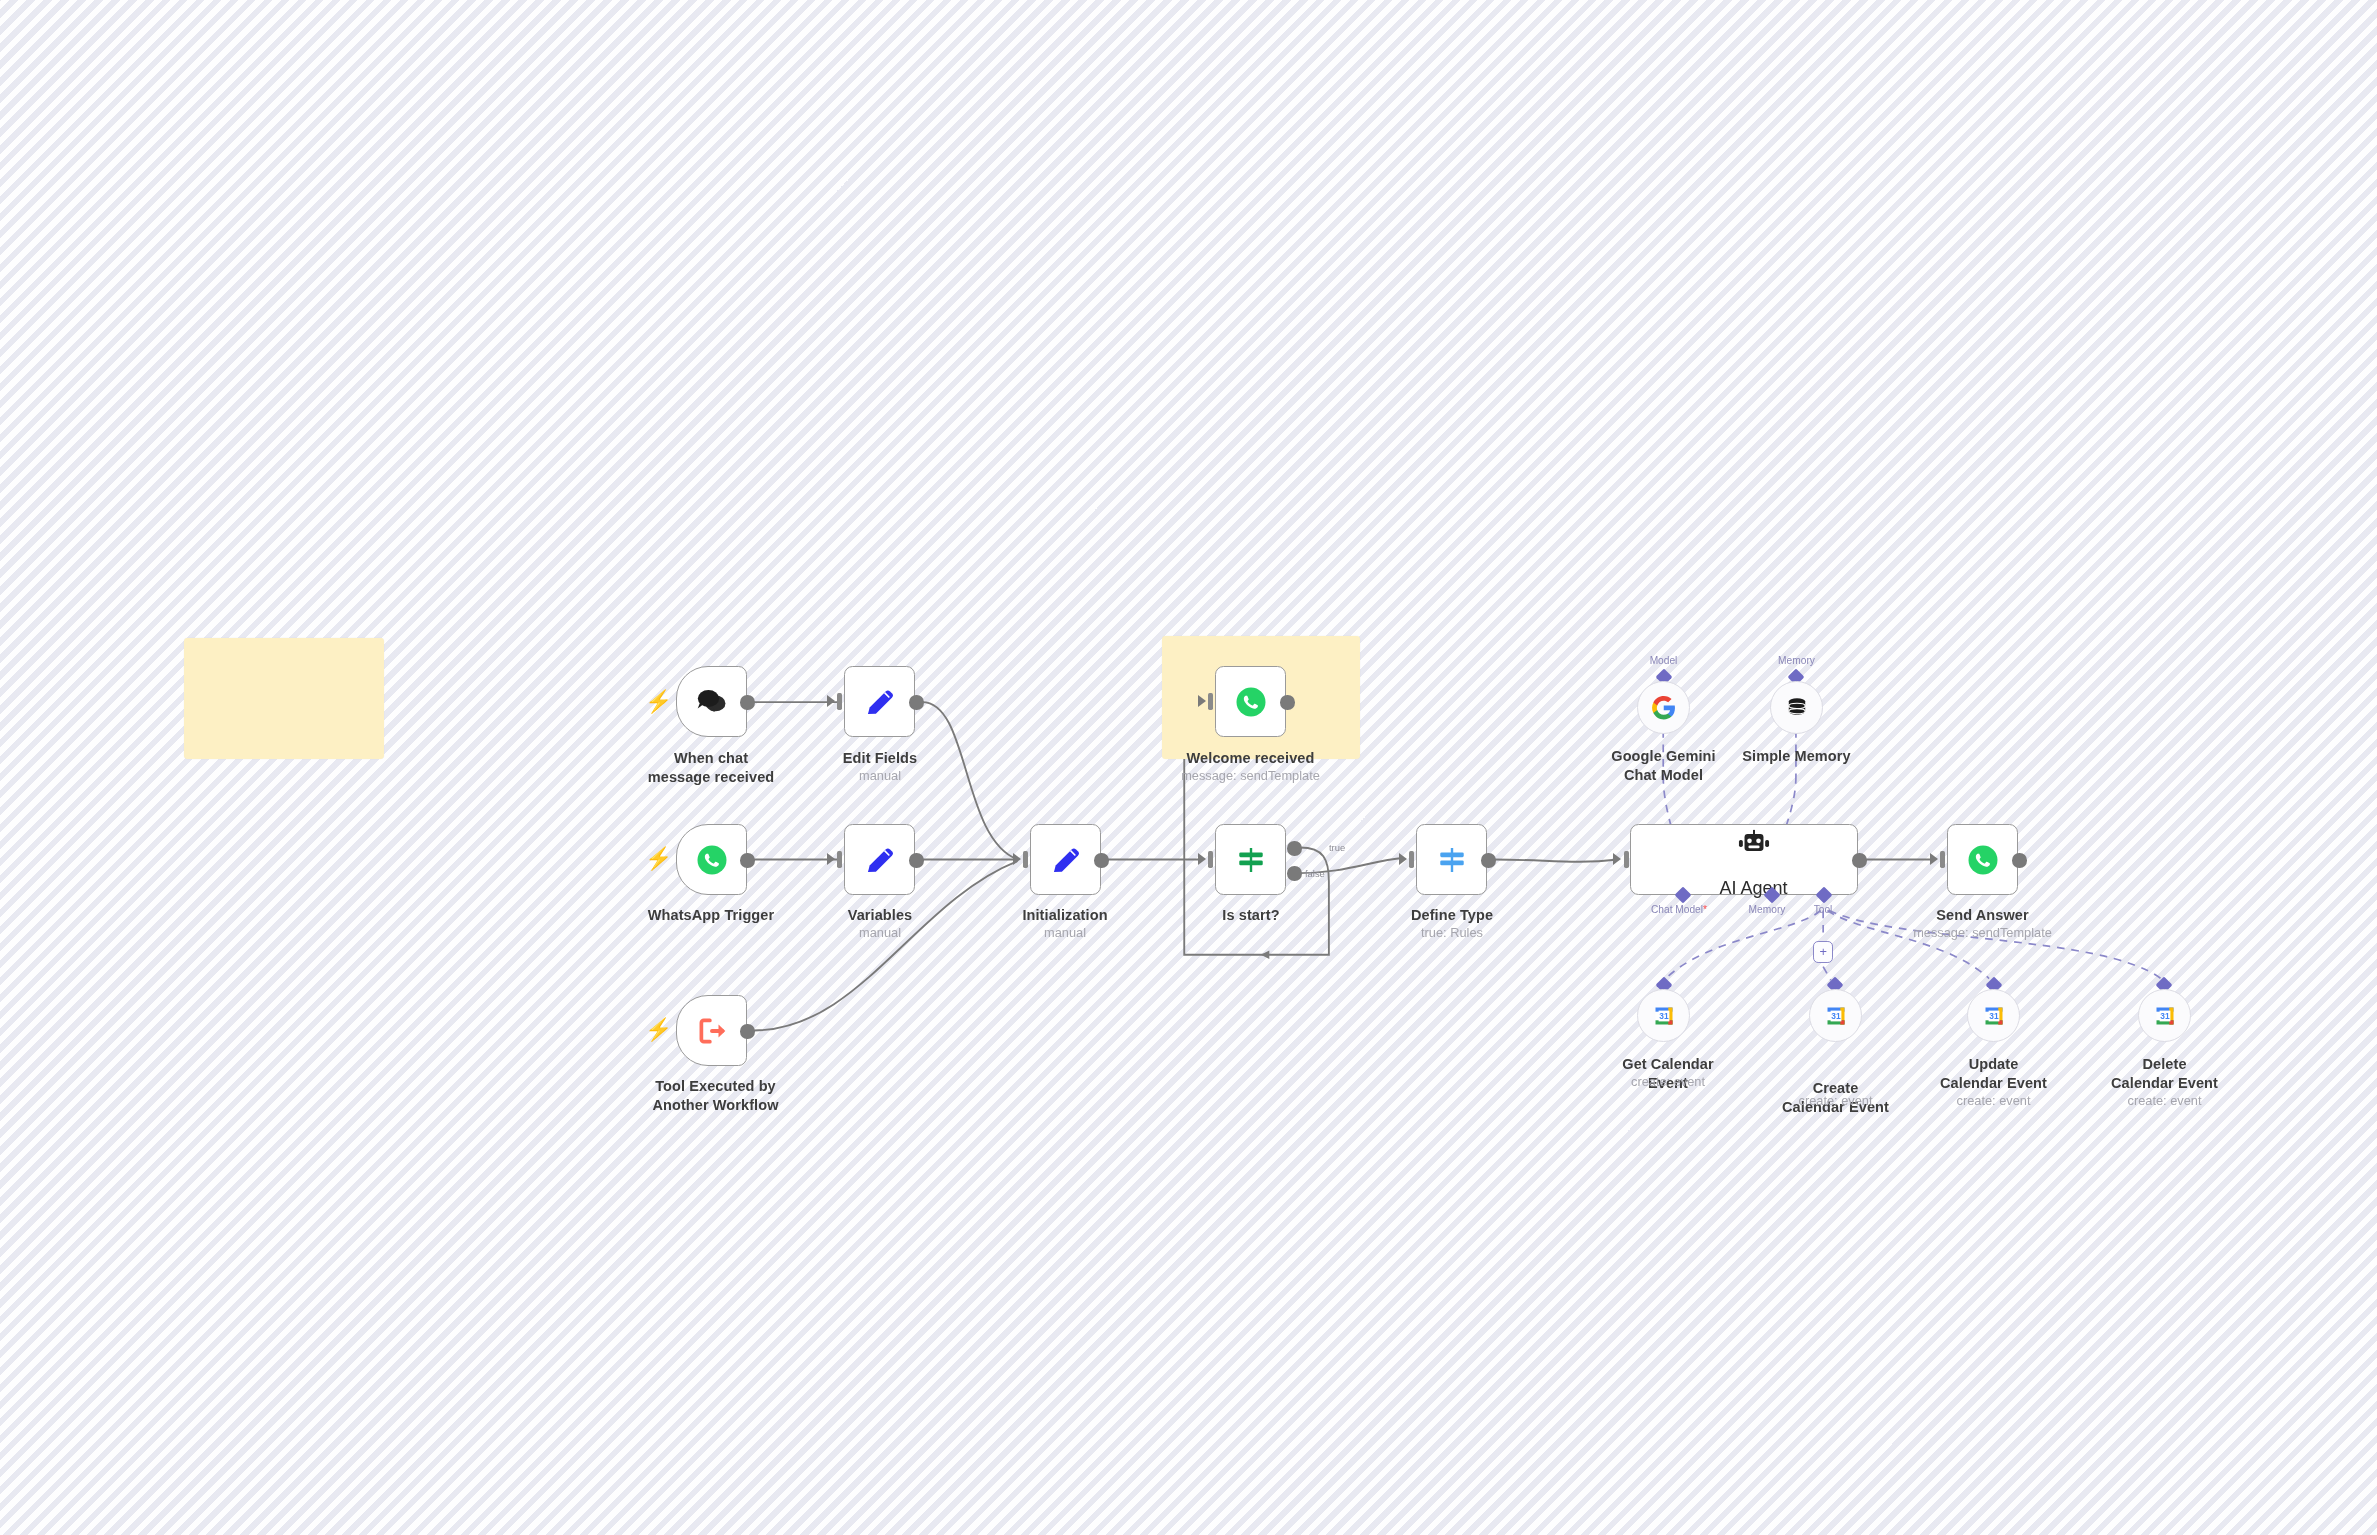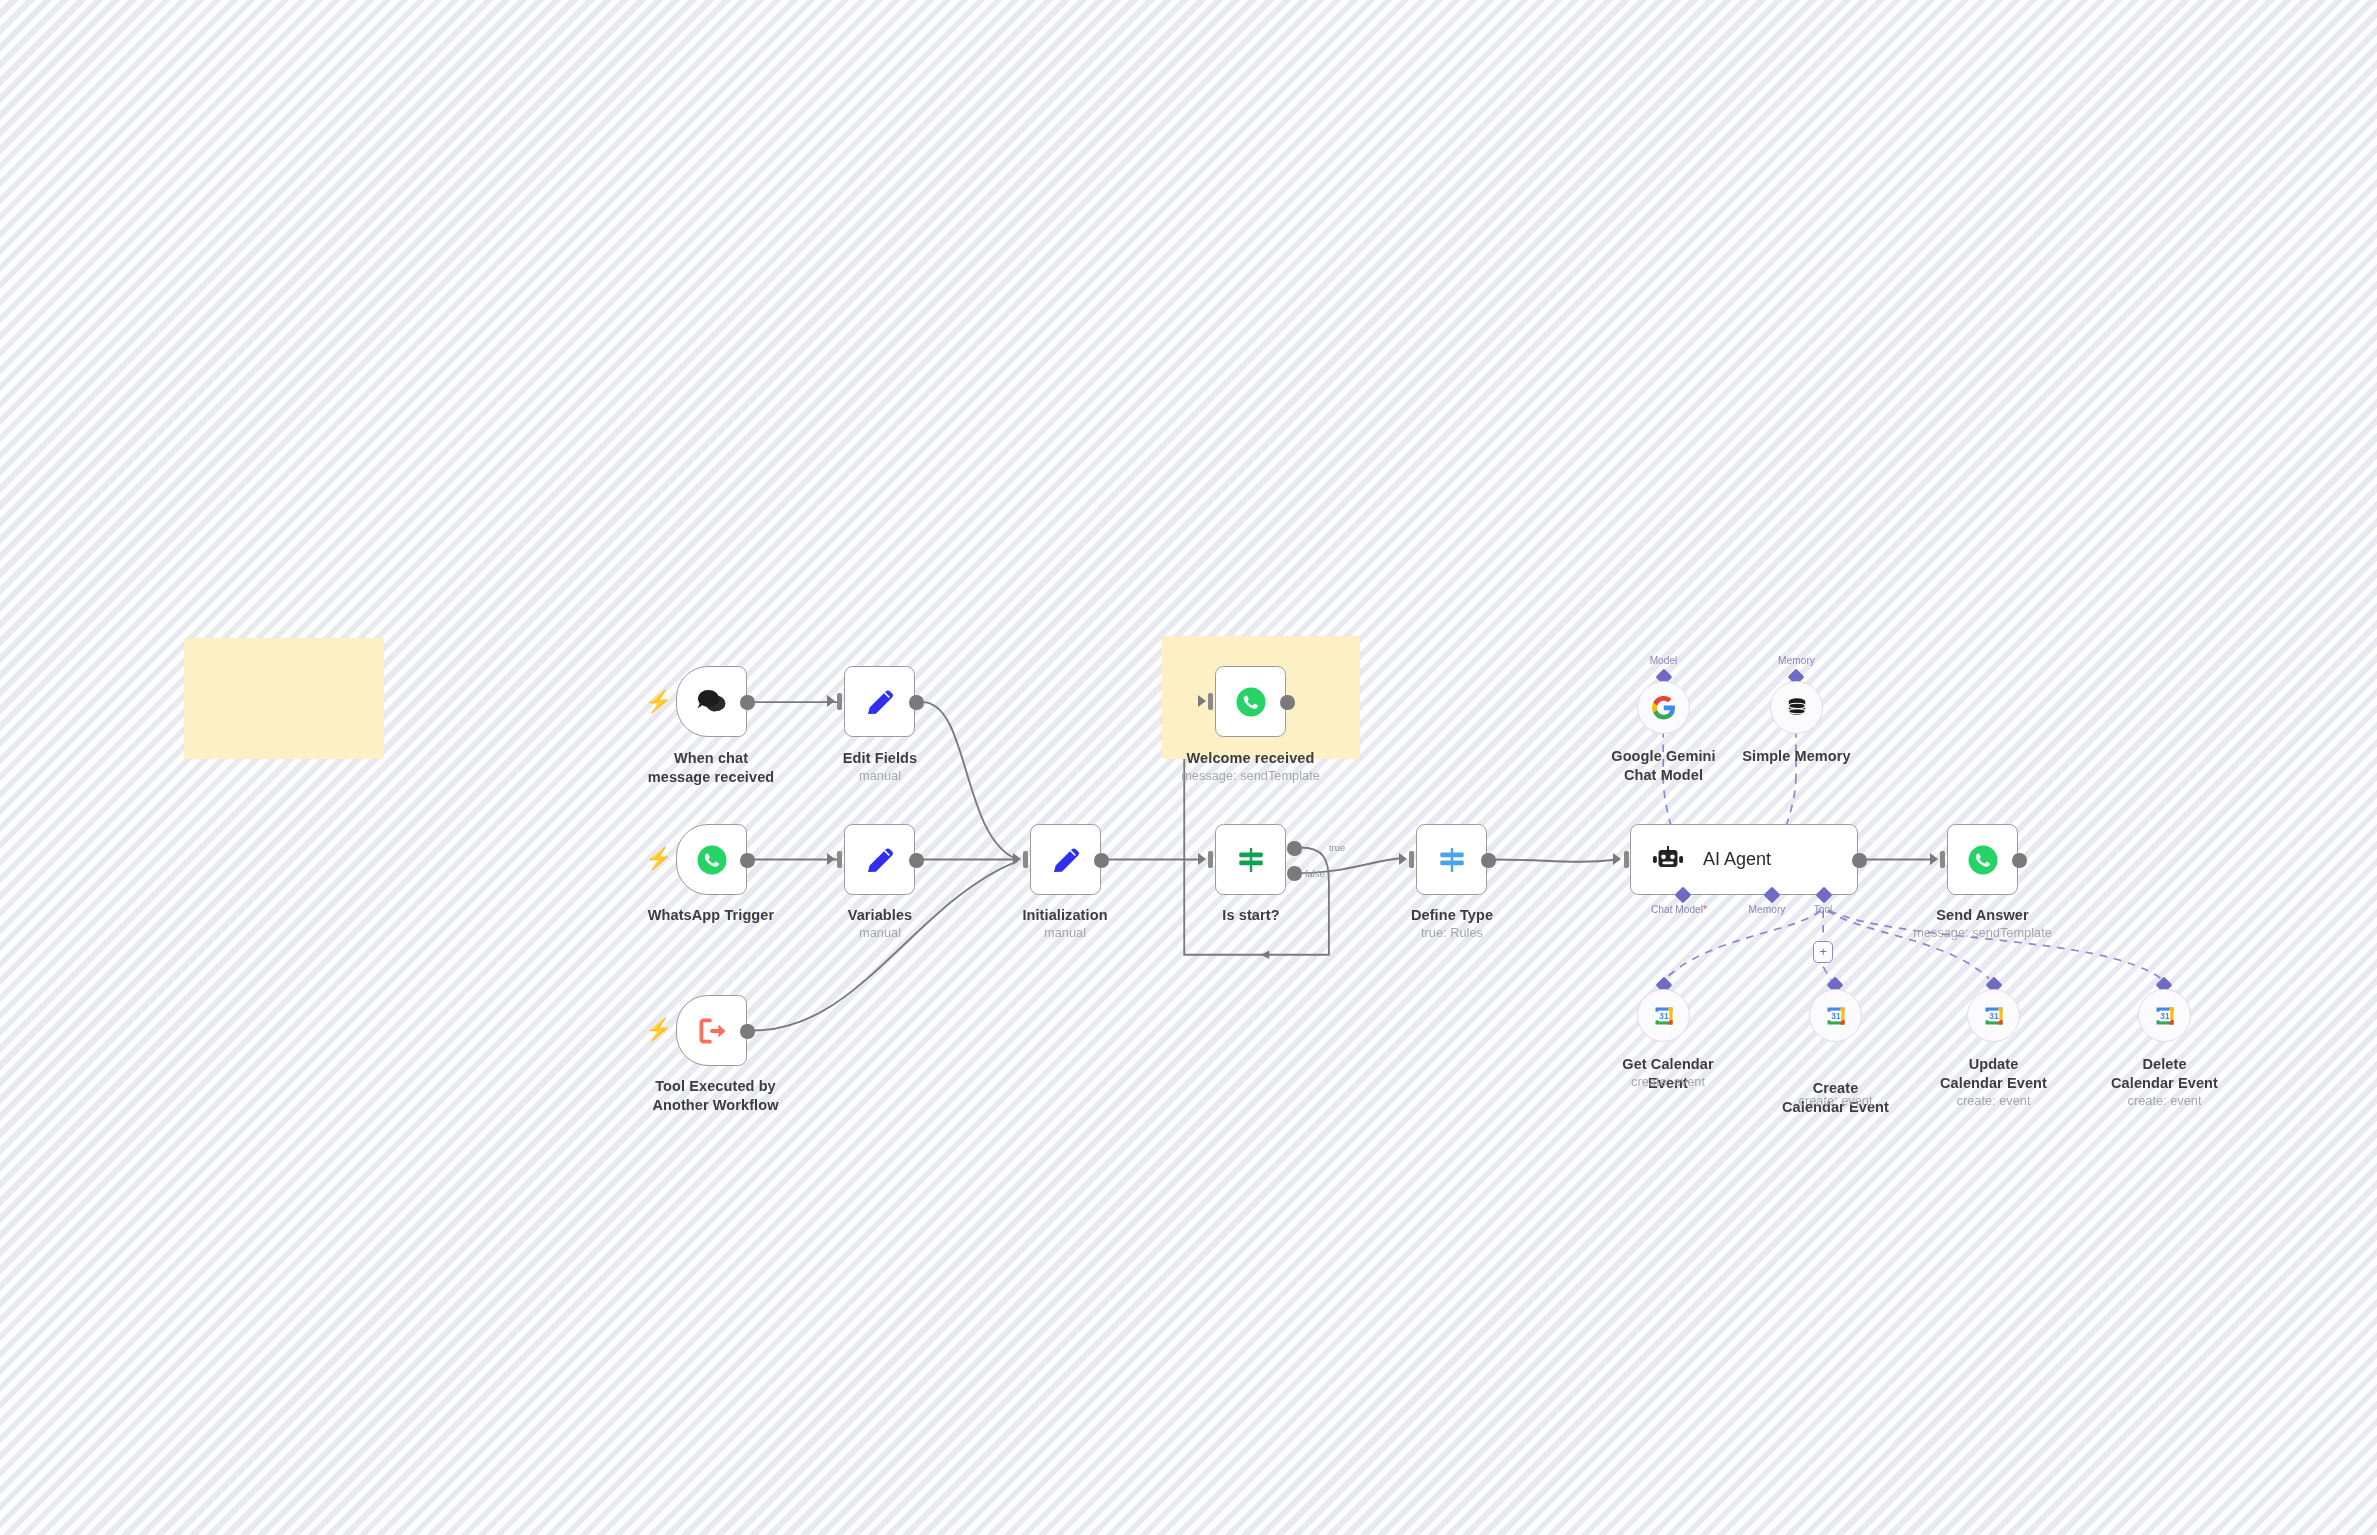--- a/index.html
+++ b/index.html
@@ -60,20 +60,21 @@
 
   .node-box.trigger {
     border-top-left-radius: 32px;
     border-bottom-left-radius: 32px;
   }
 
   .node-box.wide {
     justify-content: flex-start;
     padding-left: 19px;
     gap: 17px;
+    flex-direction: column;
   }
 
   .node-icon {
     width: 39px;
     height: 39px;
     display: flex;
     align-items: center;
     justify-content: center;
     flex: none;
   }

